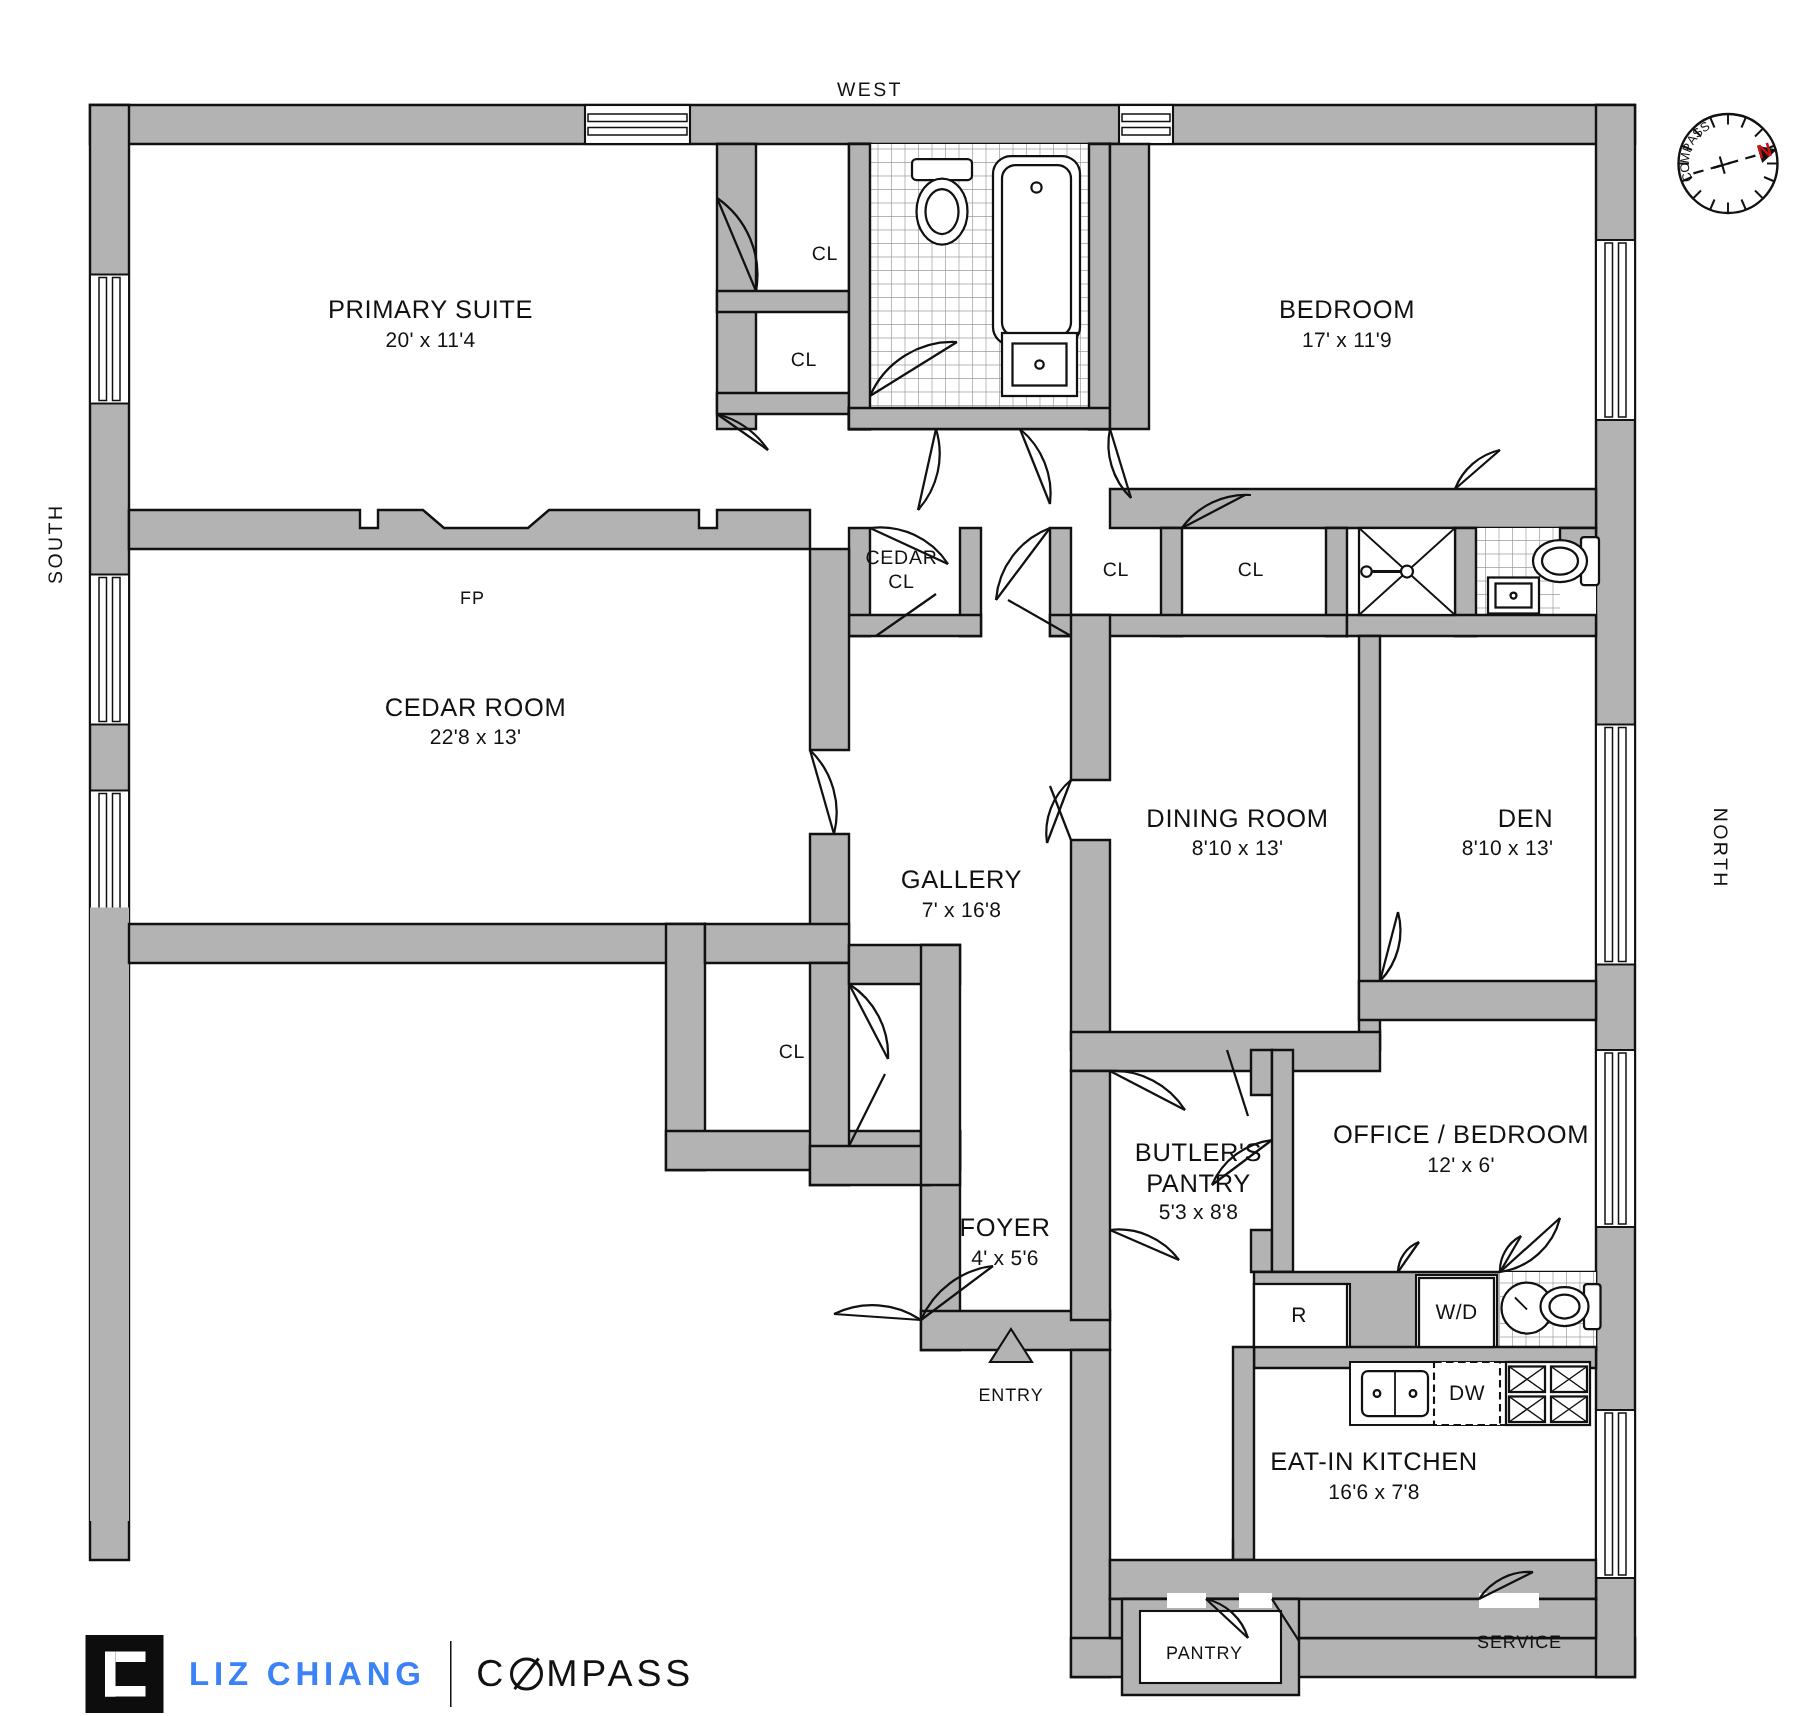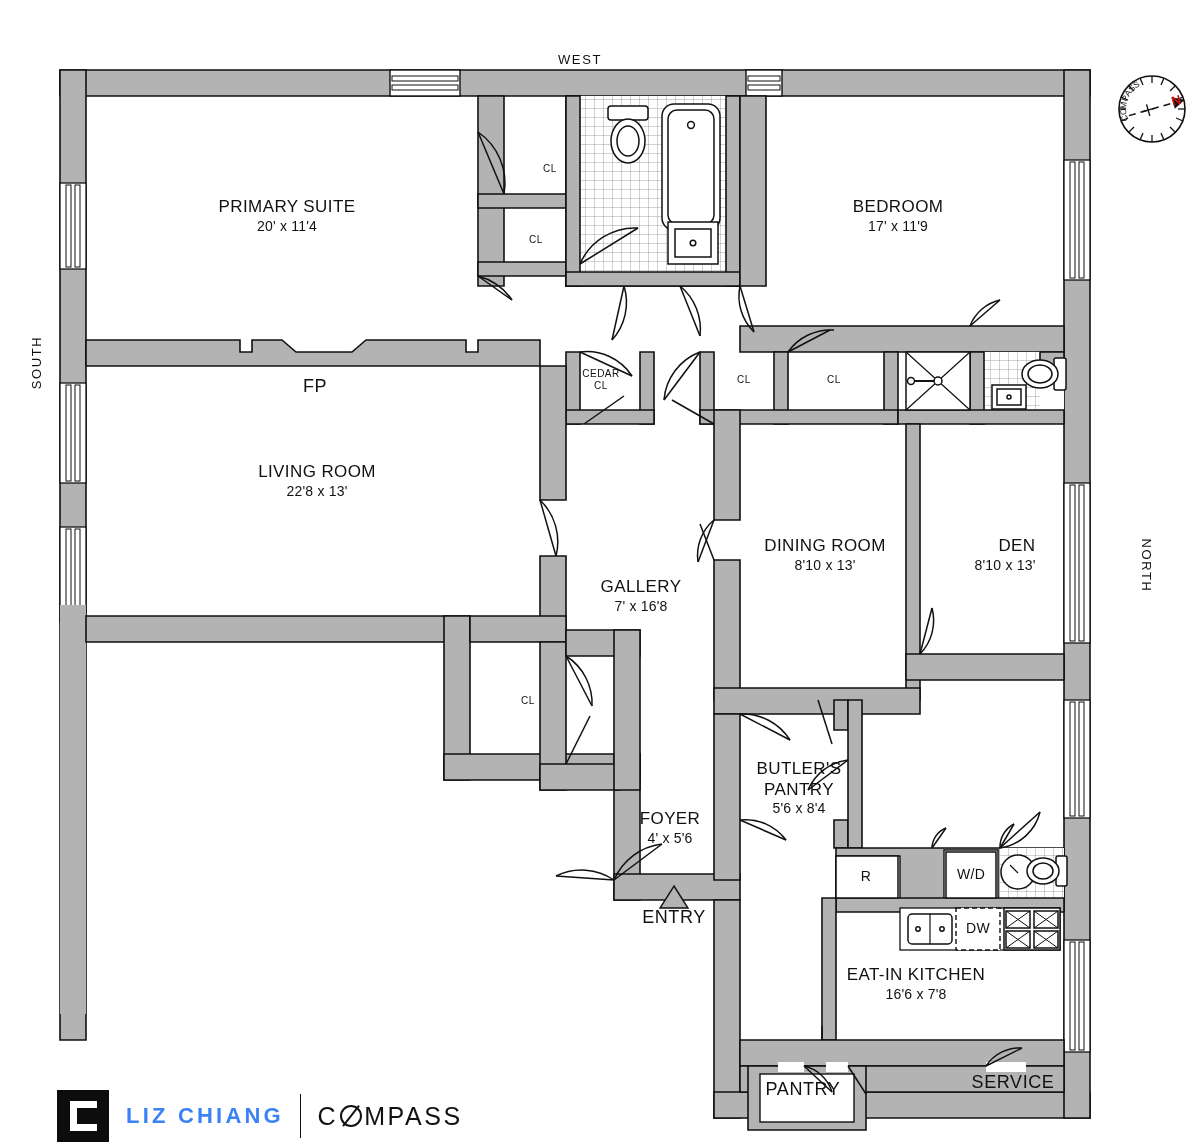--- a/index.html
+++ b/index.html
@@ -8,22 +8,22 @@
   #plan-root{position:absolute;inset:0;}
   svg#floorplan{position:absolute;left:0;top:0;width:1200px;height:1144px;display:block;}
 
   .title{position:absolute;left:0;top:14px;width:1200px;text-align:center;
          font-size:21px;letter-spacing:0.2px;color:#111;}
 
   .lbl{position:absolute;text-align:center;color:#111;line-height:1.22;
        white-space:nowrap;transform:translate(-50%,-50%);}
   .lbl .nm{font-size:17px;letter-spacing:0.4px;}
   .lbl .dim{font-size:14px;letter-spacing:0.2px;}
-  .lbl.cl{font-size:10px;letter-spacing:0.5px;}
-  .lbl.tiny{font-size:18px;letter-spacing:0.6px;}
+  .lbl.cl{font-size:13px;letter-spacing:0.5px;}
+  .lbl.tiny{font-size:12px;letter-spacing:0.6px;margin-top:12px;}
   .lbl.appl{font-size:14px;letter-spacing:0.3px;}
   .compass-dir{position:absolute;font-size:13px;letter-spacing:1.6px;color:#111;
        transform-origin:center center;white-space:nowrap;}
 
   
   .logo{position:absolute;left:57px;top:1090px;display:flex;align-items:center;height:52px;}
   .logo-mark{width:52px;height:52px;background:#0d0d0d;position:relative;flex:0 0 auto;}
   .logo-mark .bar-v{position:absolute;left:13px;top:11px;width:7px;height:30px;background:#fff;}
   .logo-mark .bar-h{position:absolute;left:13px;top:34px;width:27px;height:7px;background:#fff;}
   .logo-mark .notch{position:absolute;left:20px;top:11px;width:20px;height:7px;background:#fff;}
@@ -368,39 +368,43 @@
 
   <div class="lbl" style="left:287px;top:216px;">
     <div class="nm">PRIMARY SUITE</div>
     <div class="dim">20' x 11'4</div>
   </div>
   <div class="lbl" style="left:898px;top:216px;">
     <div class="nm">BEDROOM</div>
     <div class="dim">17' x 11'9</div>
   </div>
   <div class="lbl" style="left:317px;top:481px;">
-    <div class="nm">LIVING ROOM</div>
+    <div class="nm">CEDAR ROOM</div>
     <div class="dim">22'8 x 13'</div>
   </div>
   <div class="lbl" style="left:641px;top:596px;">
     <div class="nm">GALLERY</div>
     <div class="dim">7' x 16'8</div>
   </div>
   <div class="lbl" style="left:825px;top:555px;">
     <div class="nm">DINING ROOM</div>
     <div class="dim">8'10 x 13'</div>
   </div>
   <div class="lbl" style="left:1005px;top:555px;text-align:right;">
     <div class="nm">DEN</div>
     <div class="dim">8'10 x 13'</div>
   </div>
+  <div class="lbl" style="left:974px;top:766px;">
+    <div class="nm">OFFICE / BEDROOM</div>
+    <div class="dim">12' x 6'</div>
+  </div>
   <div class="lbl" style="left:799px;top:788px;">
     <div class="nm">BUTLER'S</div>
     <div class="nm">PANTRY</div>
-    <div class="dim">5'6 x 8'4</div>
+    <div class="dim">5'3 x 8'8</div>
   </div>
   <div class="lbl" style="left:670px;top:828px;">
     <div class="nm">FOYER</div>
     <div class="dim">4' x 5'6</div>
   </div>
   <div class="lbl" style="left:916px;top:984px;">
     <div class="nm">EAT-IN KITCHEN</div>
     <div class="dim">16'6 x 7'8</div>
   </div>
 

